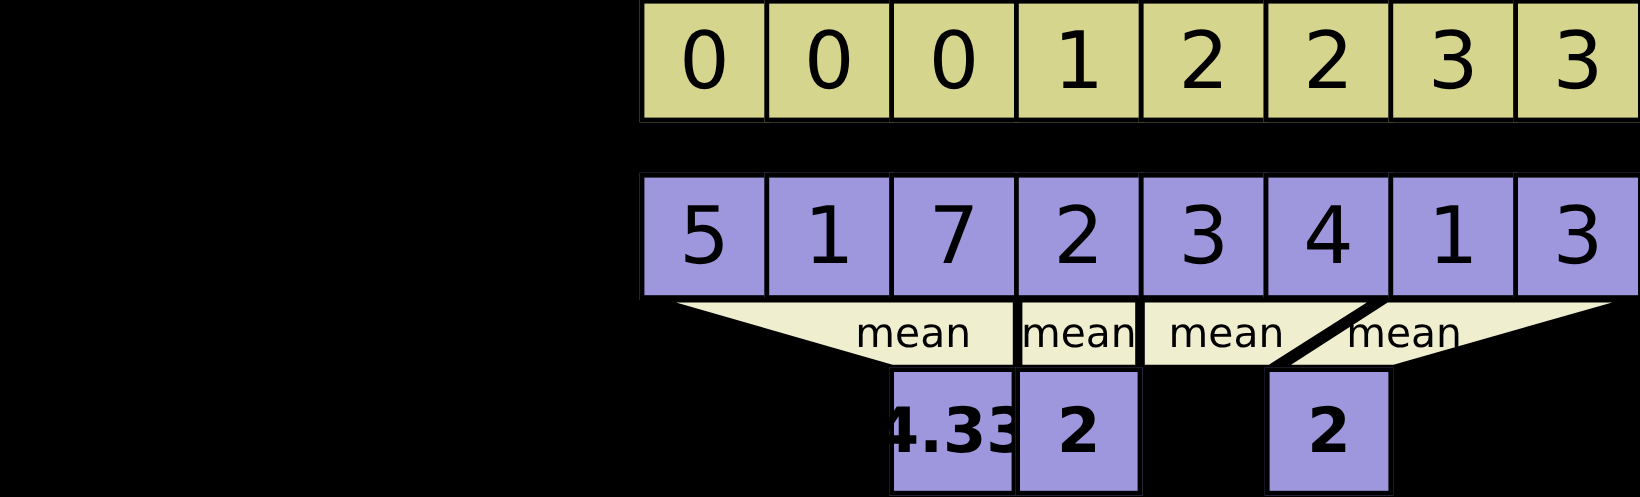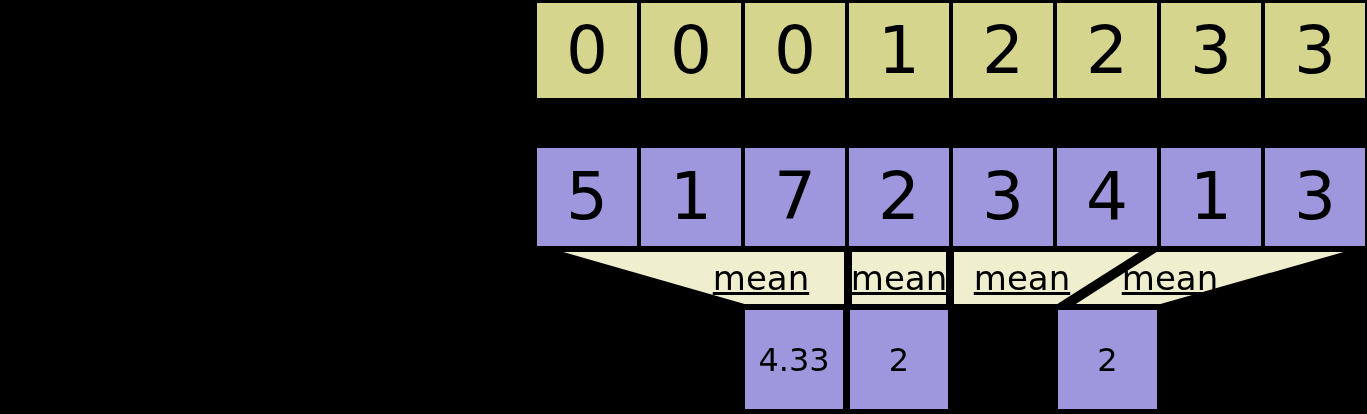--- a/index.html
+++ b/index.html
@@ -53,38 +53,38 @@
   }
   .mean-label {
     position: absolute;
     top: 252px;
     height: 52px;
     display: flex;
     align-items: center;
     justify-content: center;
     font-size: 34px;
     line-height: 1;
-    text-decoration: underline;
   }
   .mean-1 { left: 686px; width: 150px; }
   .mean-2 { left: 849px; width: 100px; }
   .mean-3 { left: 962px; width: 120px; }
   .mean-4 { left: 1100px; width: 140px; }
   .result-cell {
     position: absolute;
     top: 306px;
     height: 107px;
     box-sizing: border-box;
     border: 4px solid var(--border, #000);
     background: var(--data-fill, #9e97de);
     display: flex;
     align-items: center;
     justify-content: center;
-    font-size: 32px;
+    font-size: 52px;
     line-height: 1;
+    font-weight: bold;
   }
   .result-1 { left: 741px;  width: 106px; }
   .result-2 { left: 846px;  width: 106px; }
   .result-3 { left: 948px;  width: 108px; }
   .result-4 { left: 1054px; width: 107px; }
 </style>
 </head>
 <body>
 
 <div class="stage">

